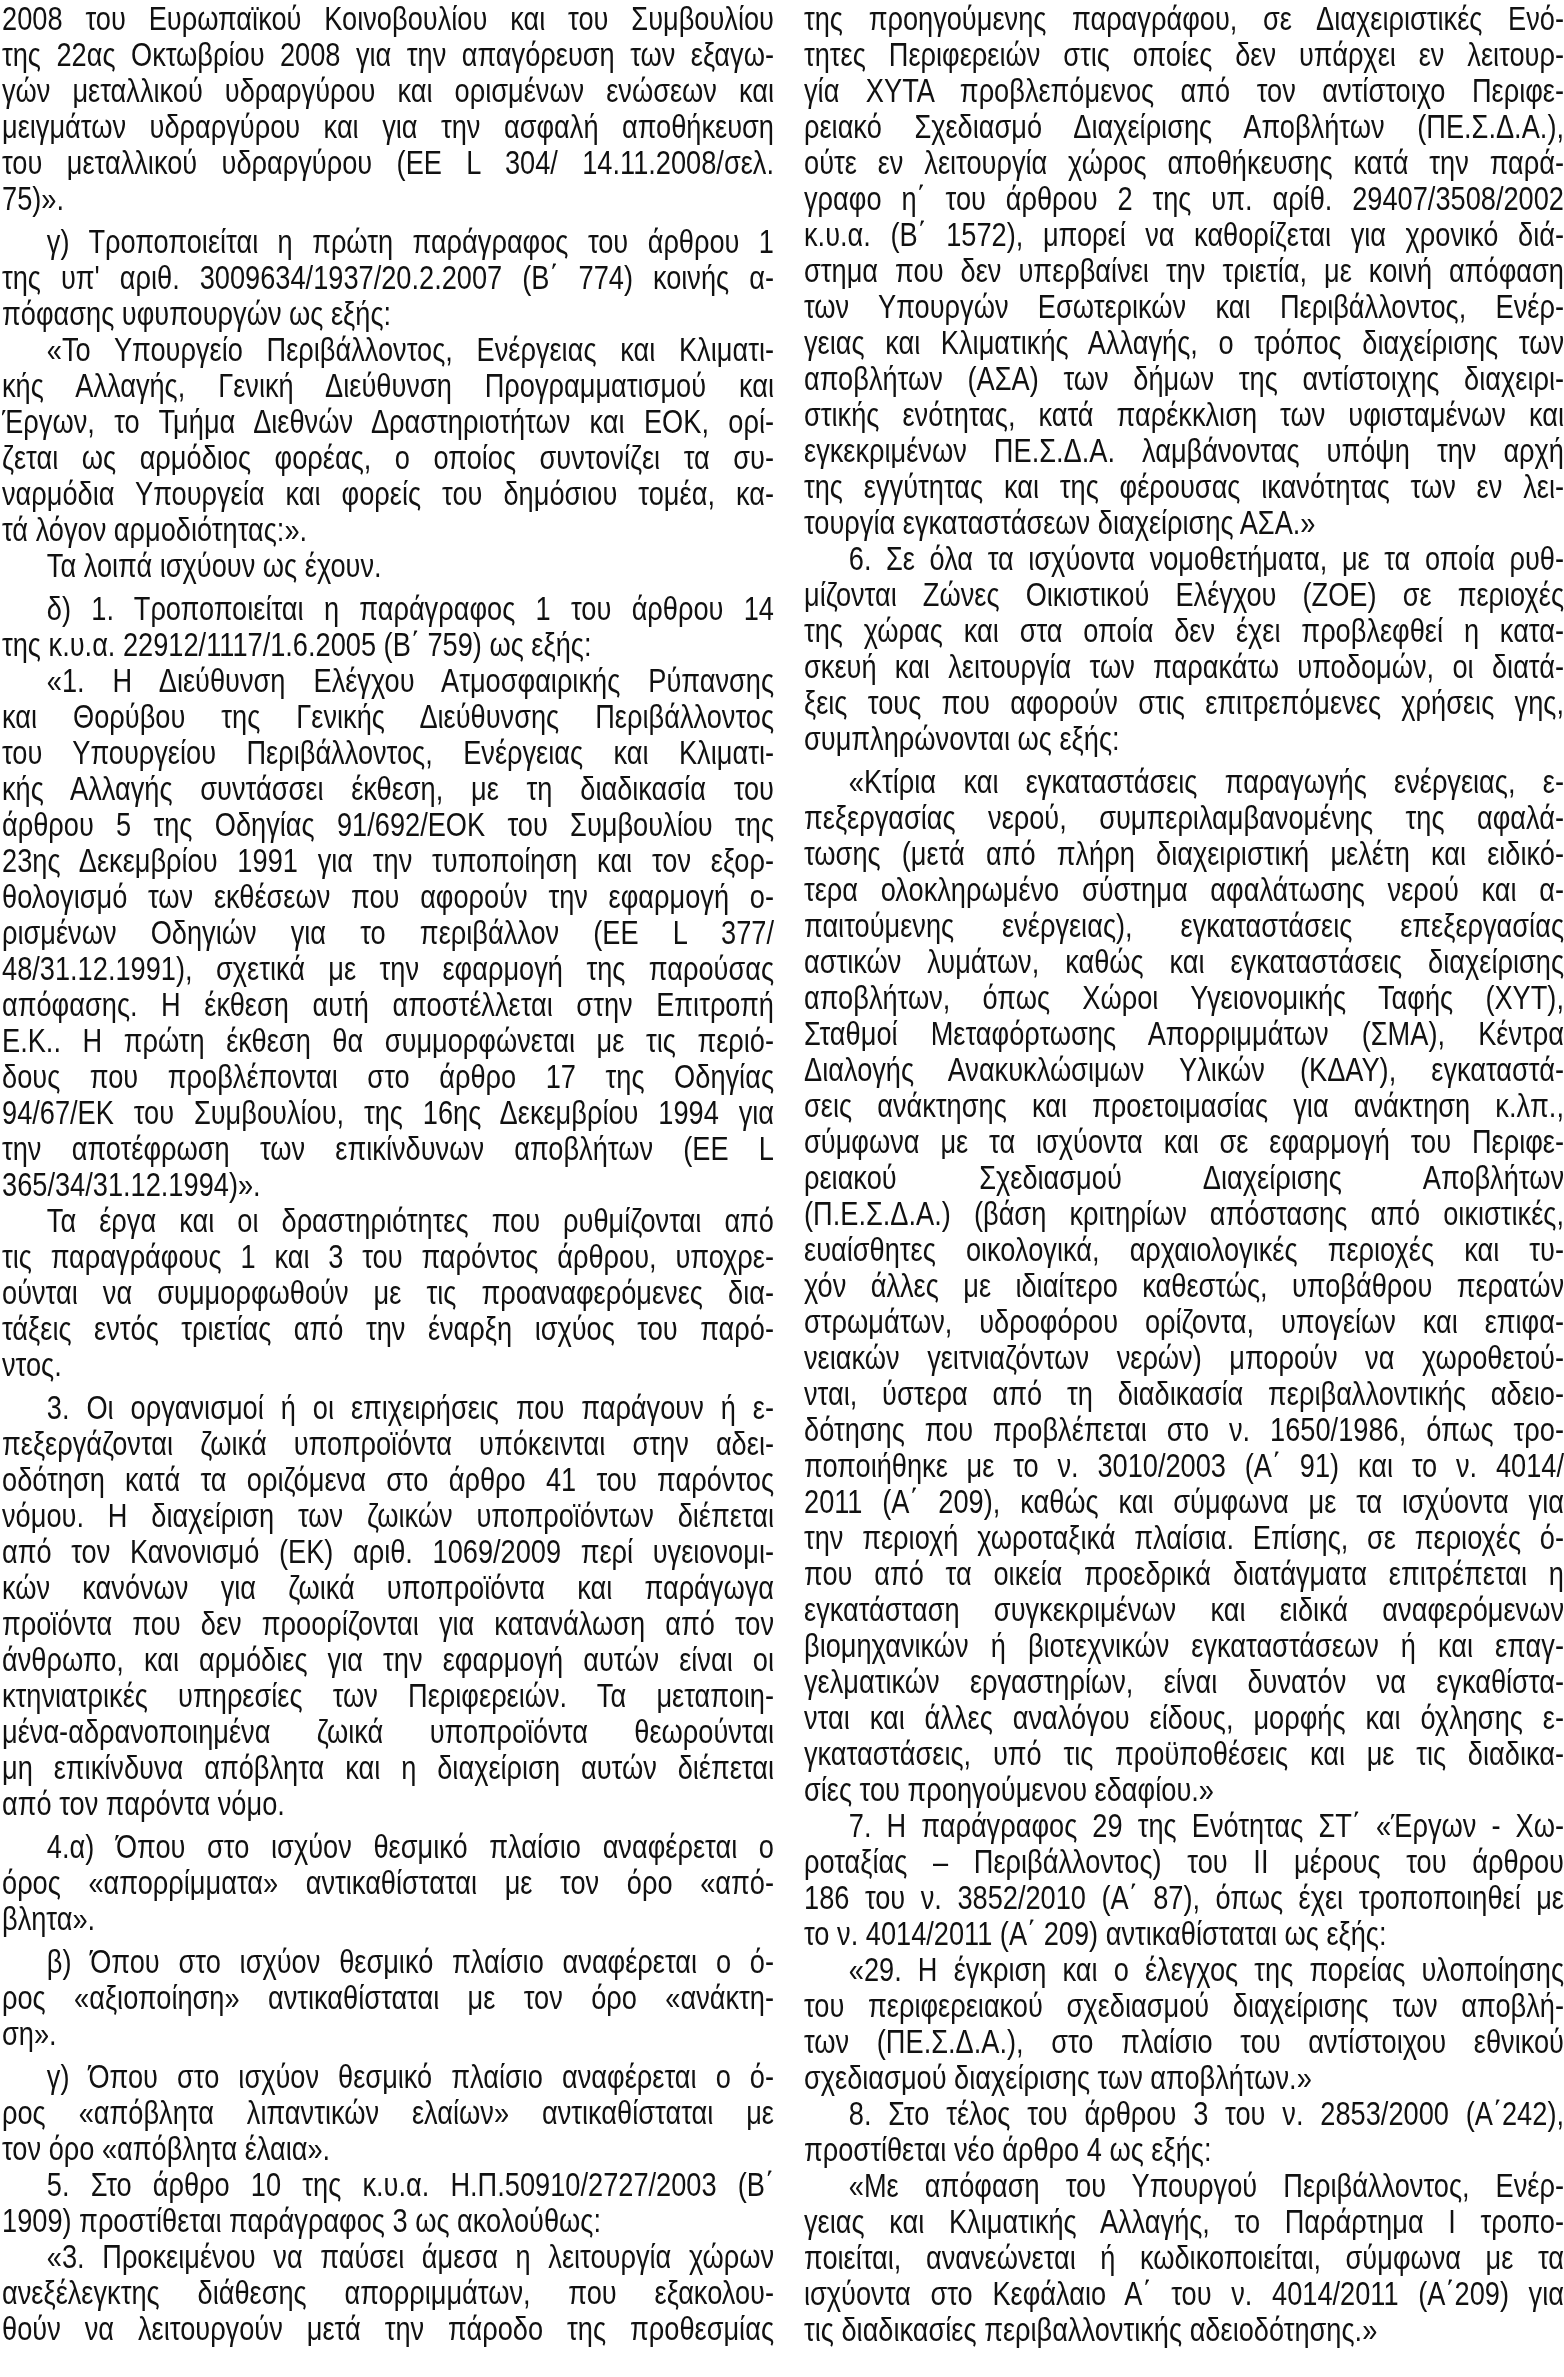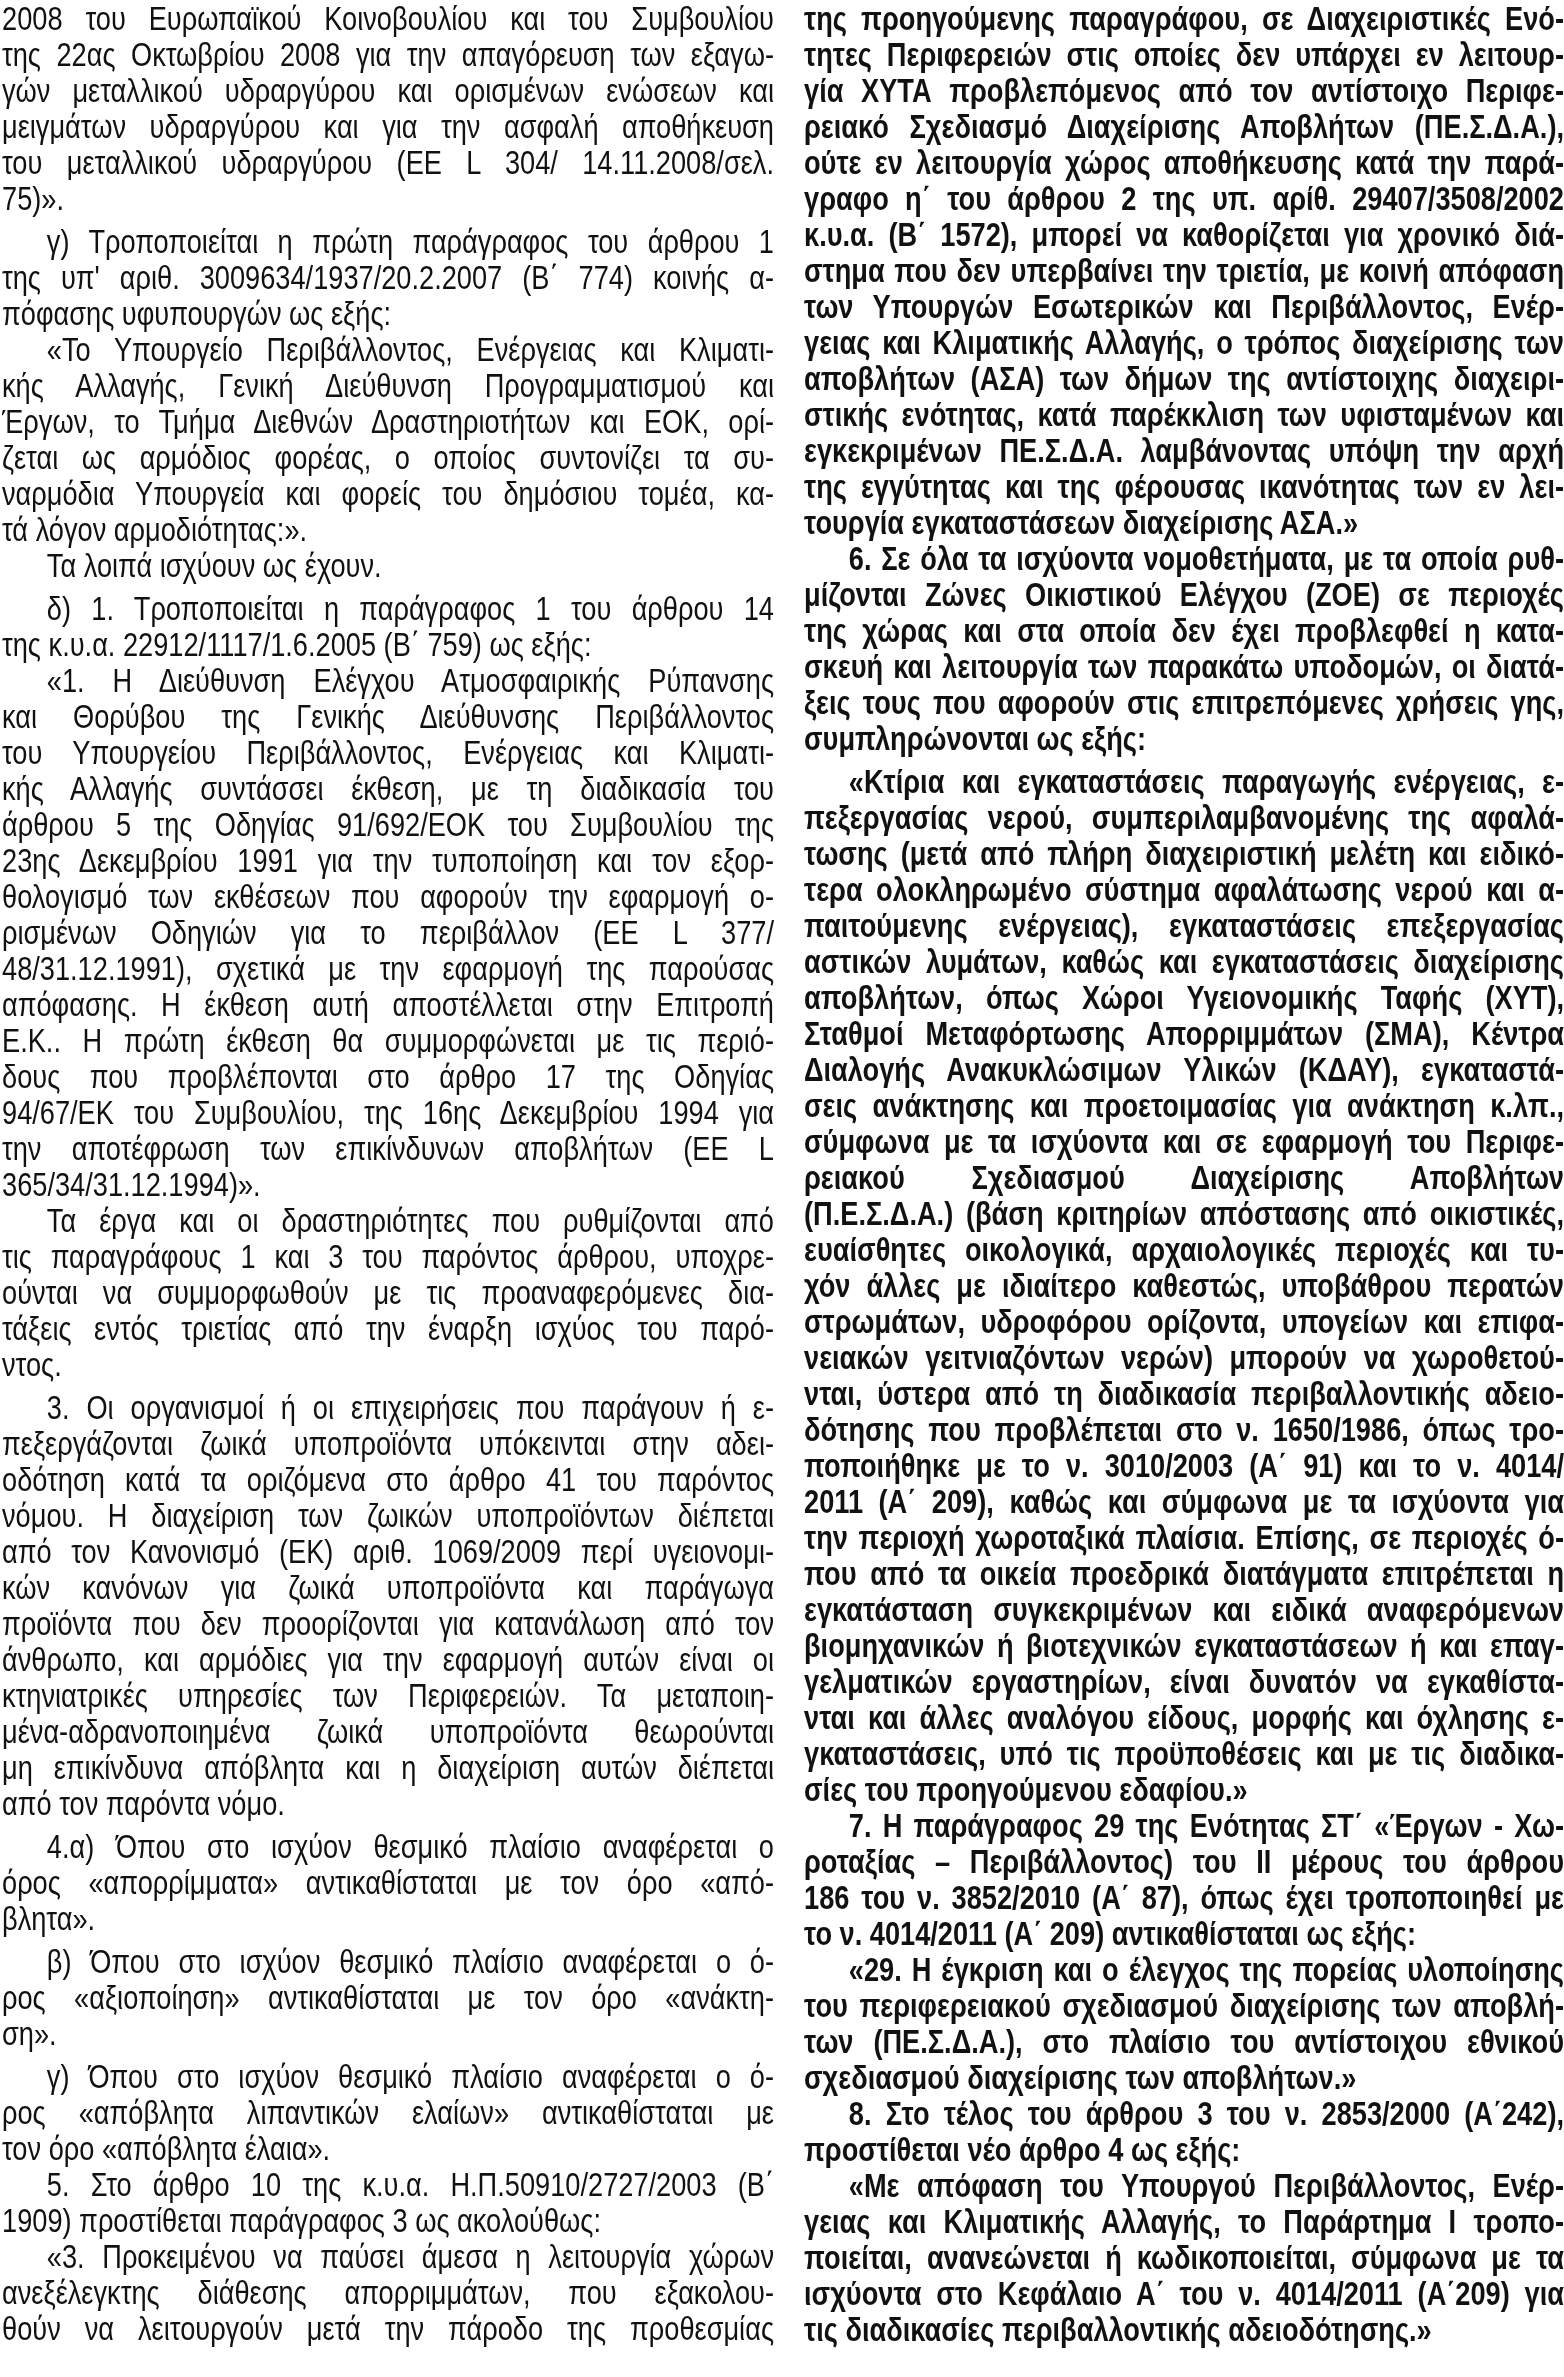--- a/index.html
+++ b/index.html
@@ -1,20 +1,20 @@
 <!DOCTYPE html>
 <html style="font-size:12.5px"><head>
 <meta charset="utf-8">
 <style>
   html, body { margin: 0; padding: 0; background: #ffffff; }
   body { width: 1564px; height: 2377px; position: relative; overflow: hidden; }
   .page { position: absolute; left: 0; top: 0; width: 1564px; height: 2377px; background: #ffffff; }
   .column { position: absolute; top: 0; width: 772px; height: 2377px; overflow: hidden; }
   .col-left { left: 1.6px; }
-  .col-right { left: 804px; width: 761px; font-weight: bold; }
+  .col-right { left: 804px; width: 761px; }
   .col-inner {
     transform-origin: 0 0;
     transform: scaleX(0.80);
     font-family: "Liberation Sans", "DejaVu Sans", sans-serif;
     font-size: 34px;
     line-height: 36px;
     color: #111111;
     padding-top: 0px;
   }
   .col-left .col-inner { width: 965px; }

